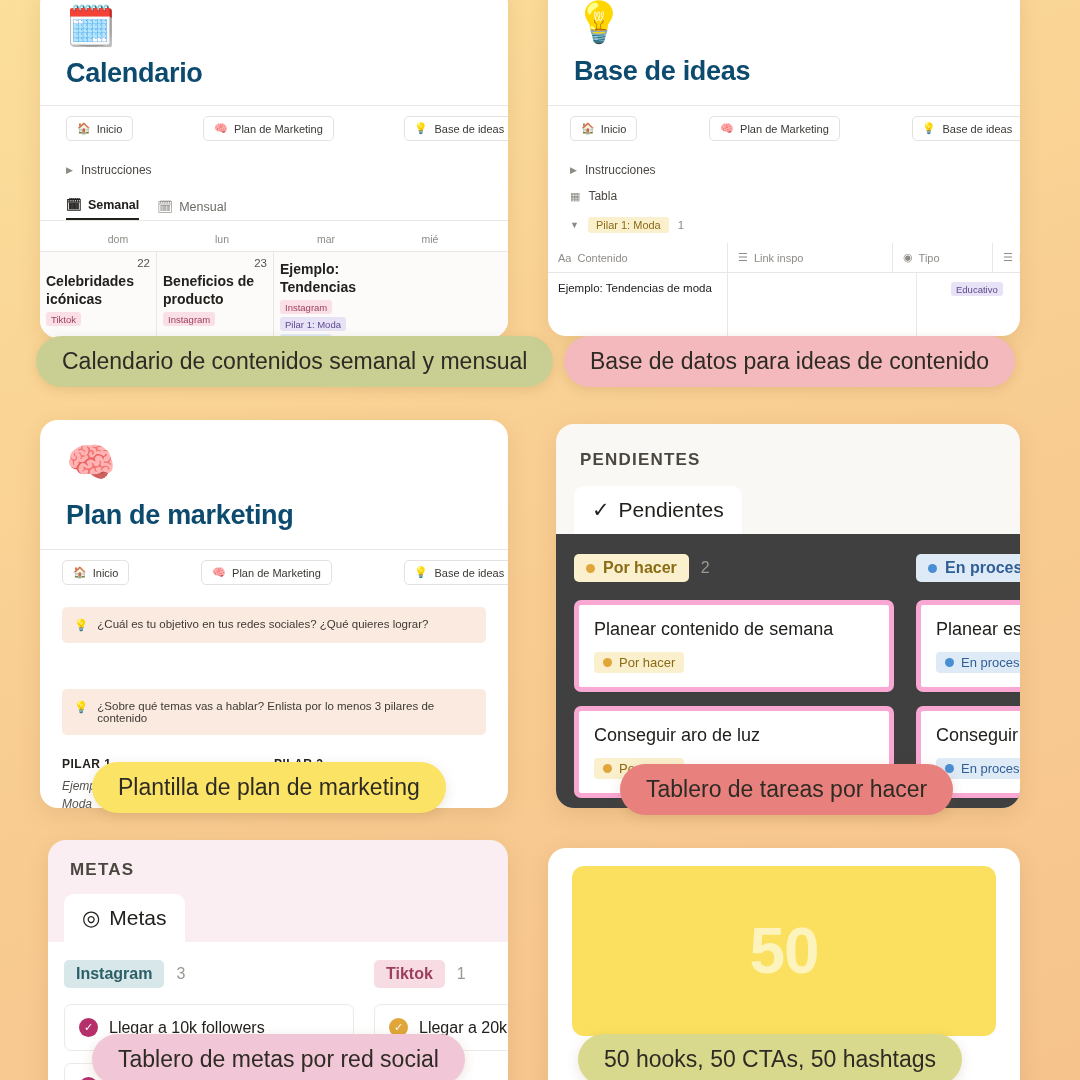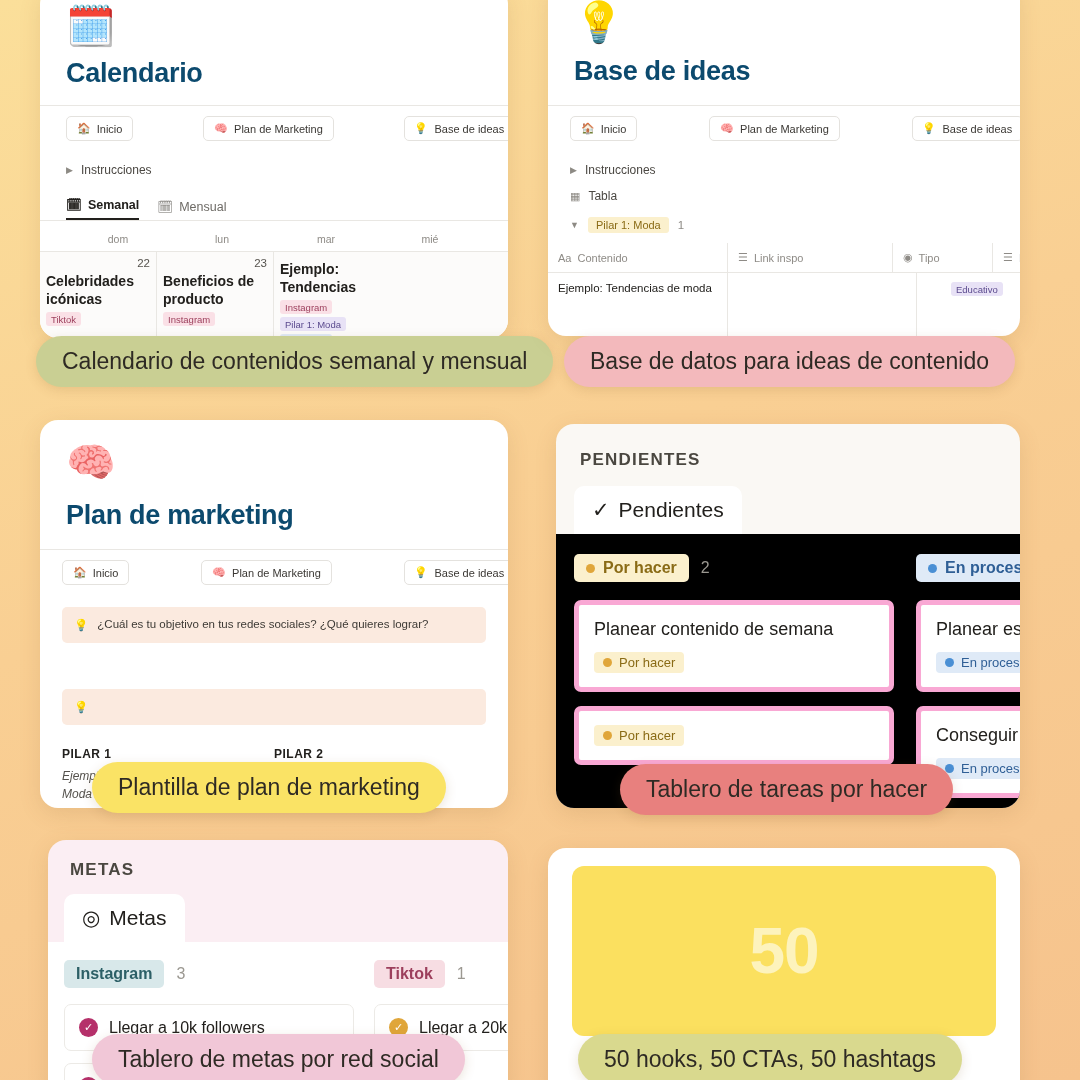--- a/index.html
+++ b/index.html
@@ -299,20 +299,21 @@
 
       <div class="callout" style="margin-top:22px;">
         <span>💡</span>
         <span>¿Cuál es tu objetivo en tus redes sociales? ¿Qué quieres lograr?</span>
       </div>
 
       <div style="height:46px;"></div>
 
       <div class="callout">
         <span>💡</span>
+        <span>¿Sobre qué temas vas a hablar? Enlista por lo menos 3 pilares de contenido</span>
       </div>
 
       <div style="display:grid; grid-template-columns:1fr 1fr; margin-top:22px; gap:0;">
         <div>
           <div class="pillar-h">PILAR 1</div>
           <div class="pillar-s" style="margin-top:8px;">Ejemplo:</div>
           <div class="pillar-s" style="margin-top:4px;">Moda</div>
         </div>
         <div>
           <div class="pillar-h">PILAR 2</div>
@@ -330,37 +331,38 @@
   <div class="card" style="left:556px; top:424px; width:464px; height:384px; background:#faf8f4;">
     <div style="padding:26px 24px 0 24px;">
       <div class="board-title">PENDIENTES</div>
     </div>
     <div style="padding:16px 18px 0 18px;">
       <div class="board-tab">
         <span>✓</span>
         <span>Pendientes</span>
       </div>
     </div>
-    <div style="background:#000000; padding:20px 18px; display:flex; gap:22px;">
+    <div style="background:#404040; padding:20px 18px; display:flex; gap:22px;">
       <div style="width:320px; flex:none;">
         <div class="kcol-head">
           <span class="kpill" style="background:#fbf0cd; color:#8a6b16;">
             <span class="dot" style="background:#e0a63a;"></span>
             <span>Por hacer</span>
           </span>
           <span class="kcount">2</span>
         </div>
         <div class="kcard" style="margin-top:18px;">
           <div class="t">Planear contenido de semana</div>
           <span class="ktag" style="background:#fbf0cd; color:#8a6b16;">
             <span class="dot" style="background:#e0a63a;"></span>
             <span>Por hacer</span>
           </span>
         </div>
         <div class="kcard" style="margin-top:14px;">
+          <div class="t">Conseguir aro de luz</div>
           <span class="ktag" style="background:#fbf0cd; color:#8a6b16;">
             <span class="dot" style="background:#e0a63a;"></span>
             <span>Por hacer</span>
           </span>
         </div>
       </div>
 
       <div style="width:320px; flex:none;">
         <div class="kcol-head">
           <span class="kpill" style="background:#dfeaf7; color:#2f5f96;">

